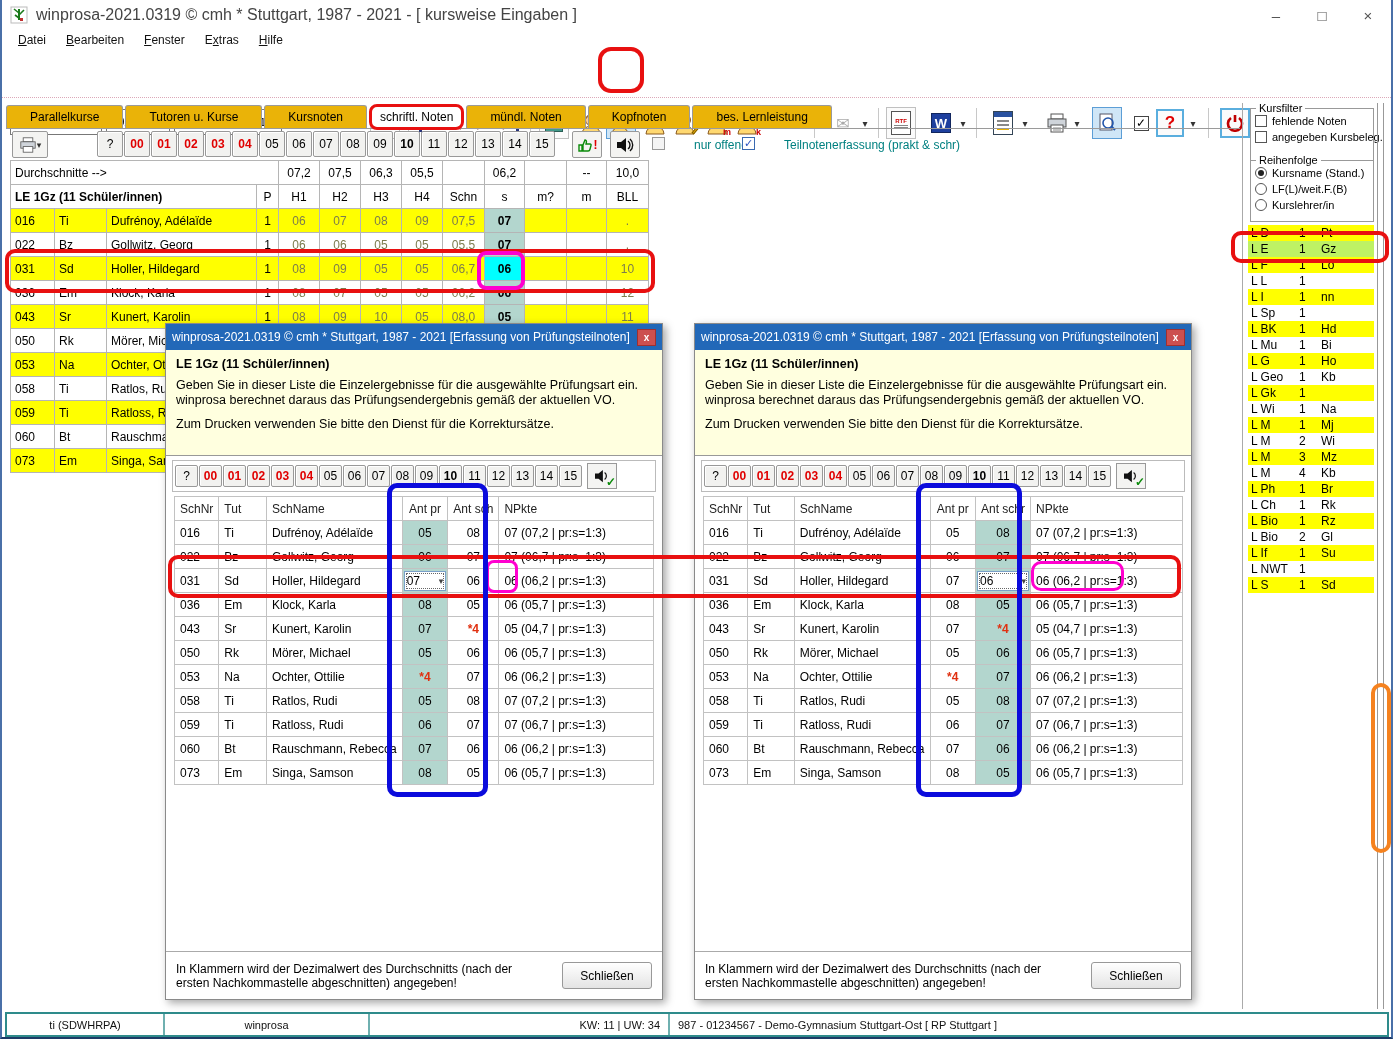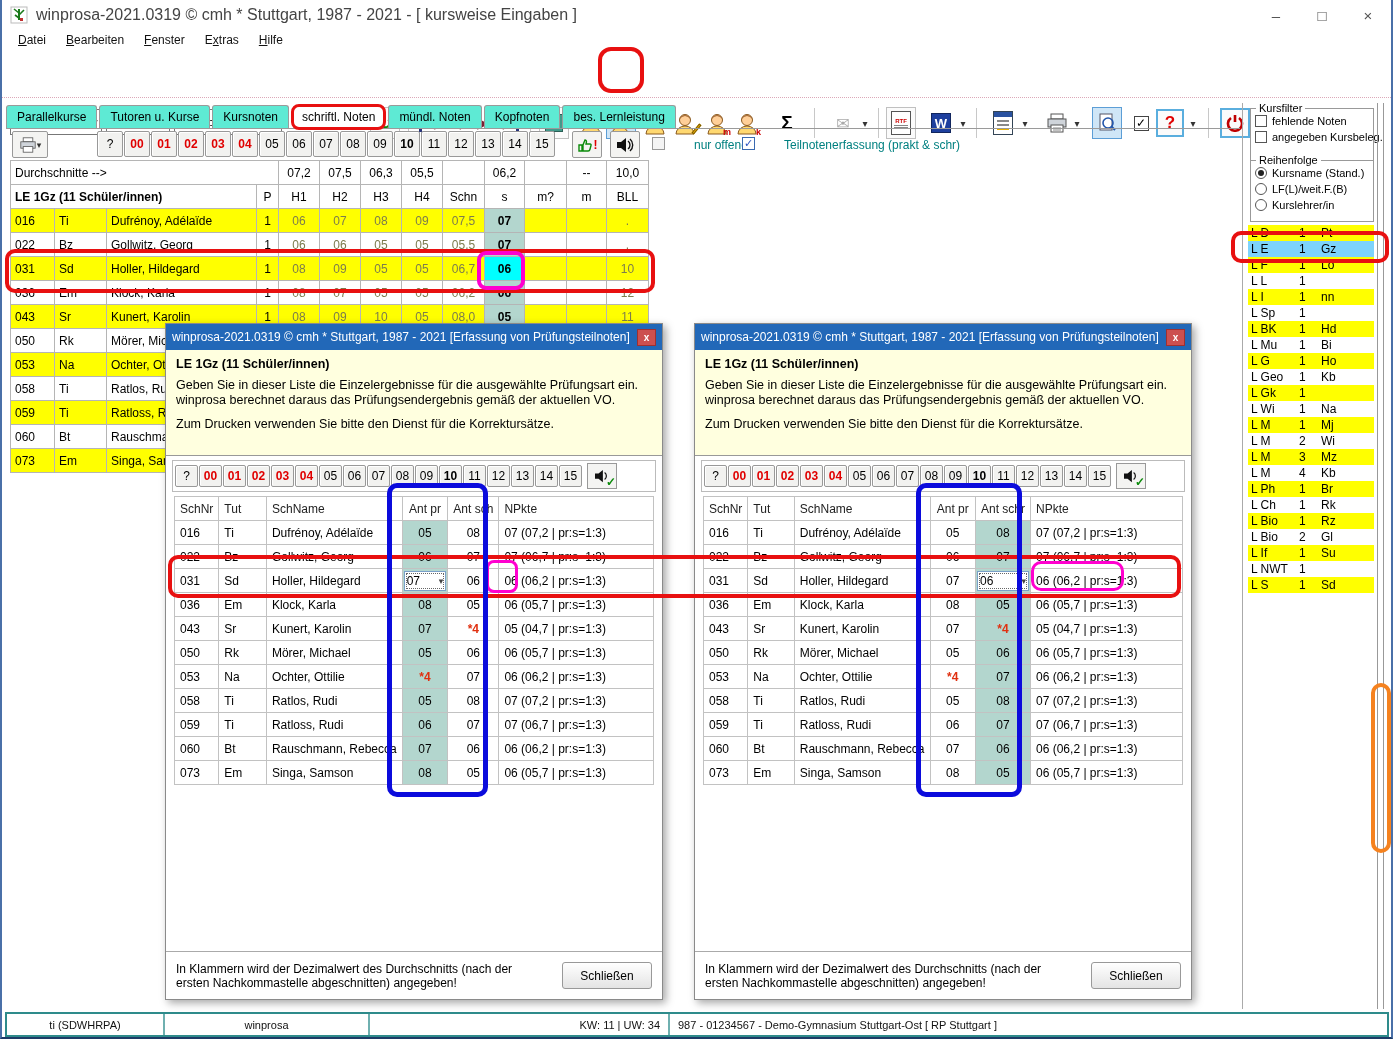--- a/index.html
+++ b/index.html
@@ -39,21 +39,21 @@
   .repbox:before{content:"";position:absolute;left:0;top:0;right:0;height:5px;background:#2a52a0;}
   .repbox:after{content:"";position:absolute;left:3px;top:8px;width:12px;height:2px;background:#888;box-shadow:0 4px 0 #888,0 8px 0 #e8b000;}
   .helpq{color:#e00000;font-weight:700;font-size:17px;}
   .blue-box{border:2px solid #5aaede;}
   .face{width:24px;height:24px;position:relative;}
   .face .glyph-extra{position:absolute;right:-2px;bottom:-2px;font-size:9px;font-weight:700;color:#c00;}
   .pencil{position:absolute;right:-1px;bottom:0;width:3px;height:12px;background:#e0a400;border:1px solid #7a5a00;transform:rotate(40deg);}
   .listflag{position:absolute;right:-3px;top:0;width:11px;height:14px;background:#fff;border:1px solid #333;font-size:7px;line-height:3px;color:#333;overflow:hidden;padding:1px;}
   
   .tabbar{position:absolute;left:4px;top:103px;width:1234px;height:26px;display:flex;align-items:flex-end;border-bottom:1px solid #9a9a9a;}
-  .tab{padding:4px 10px;border:1px solid #9a9a9a;border-bottom:none;background:#5eead4;margin-right:2px;border-radius:3px 3px 0 0;white-space:nowrap;}
+  .tab{padding:4px 23px;border:1px solid #9a9a9a;border-bottom:none;background:#eab308;margin-right:2px;border-radius:3px 3px 0 0;white-space:nowrap;}
   .tab.active{background:#fff;border:3px solid #e81010;border-radius:8px;padding:3px 8px;position:relative;top:2px;}
   
   .gradebar{position:absolute;left:0;top:131px;width:1240px;height:28px;}
   .gradebar>*{position:absolute;top:0;}
   .numrow{display:flex;}
   .numbtn{width:26px;height:26px;border:1px solid #999;border-radius:2px;background:#f2f2f0;box-shadow:inset 1px 1px 0 #fff;
           display:flex;align-items:center;justify-content:center;margin-right:1px;font-size:12px;}
   .nb-red{color:#e00000;font-weight:700;}
   .nb-bold{font-weight:700;}
   .icon-btn{width:30px;height:27px;border:1px solid #999;border-radius:2px;background:#f4f4f2;display:flex;align-items:center;justify-content:center;}
@@ -99,21 +99,21 @@
   .vline{position:absolute;top:103px;width:1px;height:906px;background:#999;}
   .fieldset{position:absolute;left:1248px;width:124px;border:1px solid #999;font-size:11px;padding:6px 4px 3px;background:#fff;}
   .fs-legend{position:absolute;top:-7px;left:5px;background:#fff;padding:0 3px;}
   .fs-row{display:flex;align-items:center;margin-bottom:4px;white-space:nowrap;}
   .sb-cb{width:12px;height:12px;border:1px solid #555;background:#fff;margin-right:5px;flex:none;}
   .sb-rb{width:12px;height:12px;border:1px solid #555;border-radius:50%;background:#fff;margin-right:5px;flex:none;display:flex;align-items:center;justify-content:center;}
   .sb-rb.on:before{content:"";width:6px;height:6px;border-radius:50%;background:#222;}
   .courses{position:absolute;left:1246px;top:225px;width:126px;font-size:12px;z-index:2;}
   .course-row{height:16px;display:flex;align-items:center;padding-left:3px;background:#fff;}
   .course-row.yel{background:#ffff00;}
-  .course-row.sel{background:#7dd3fc;}
+  .course-row.sel{background:#bef264;}
   .cr1{width:48px;}.cr2{width:22px;}.cr3{flex:1;}
   
   .statusbar{position:absolute;left:3px;top:1012px;width:1384px;height:25px;border:2px solid #2e8b8b;background:#fff;display:flex;font-size:11px;color:#111;}
   .seg{display:flex;align-items:center;padding:0 8px;border-right:2px solid #6fb0b0;overflow:hidden;white-space:nowrap;}
   .seg0{width:298px;}.seg1{width:158px;justify-content:center;}.seg2{width:205px;justify-content:center;}
   .seg3{width:300px;justify-content:flex-end;}.seg4{flex:1;border-right:none;}
   
   .ann{position:absolute;pointer-events:none;z-index:40;border-radius:10px;}
 </style>
 </head>

